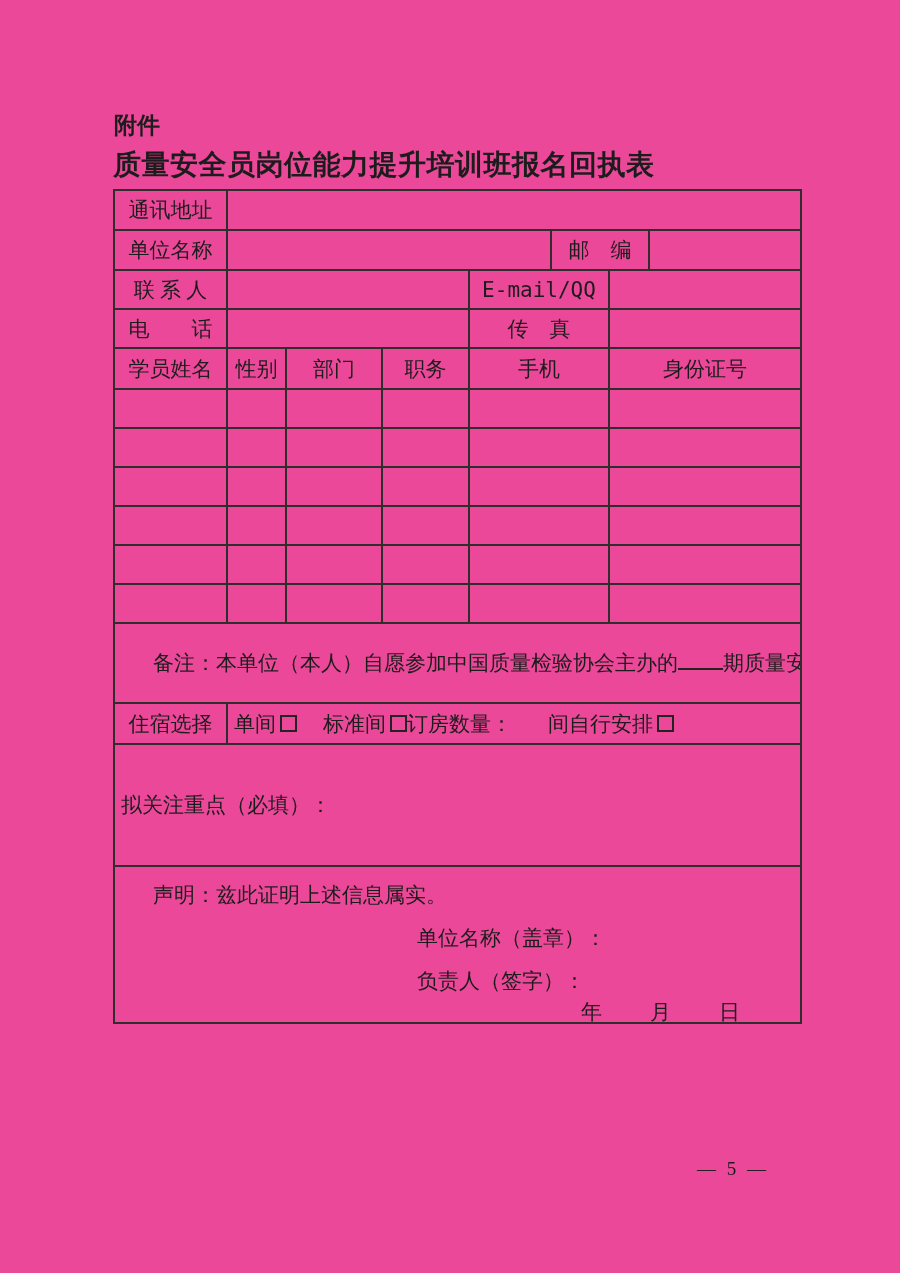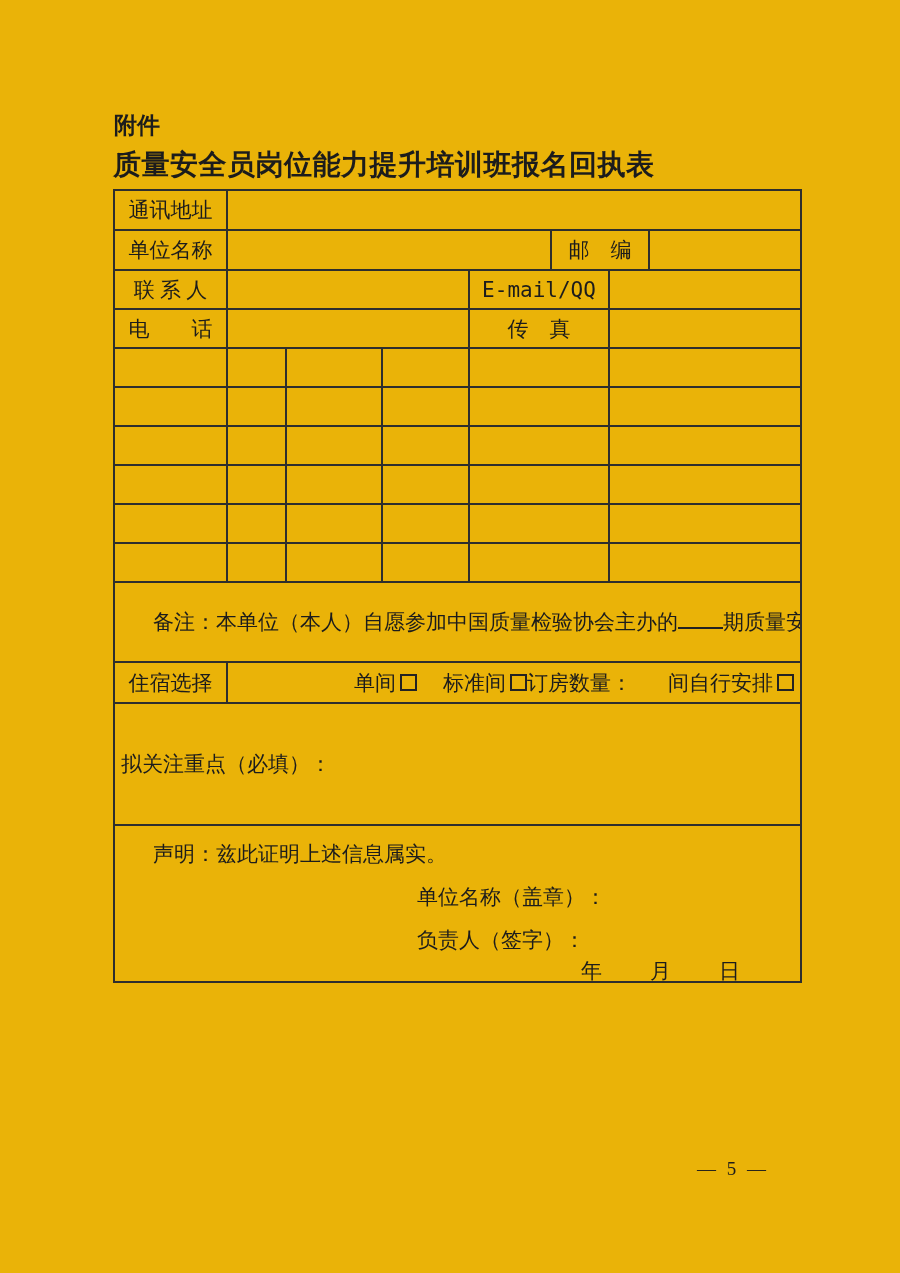--- a/index.html
+++ b/index.html
@@ -4,21 +4,21 @@
 <style>
   * { margin:0; padding:0; box-sizing:border-box; }
   html,body { width:900px; height:1273px; }
   body {
     font-family:"Liberation Serif", serif;
     color:#1c1c1c;
     background:#fdfdfc;
     position:relative;
     overflow:hidden;
   }
-  .page { position:absolute; inset:0; background:#eab308; }
+  .page { position:absolute; inset:0; background:#ec4899; }
 
   .attachment {
     position:absolute; left:114px; top:110px;
     font-size:23px; font-weight:bold;
     font-family:"Liberation Sans", sans-serif;
   }
   .doc-title {
     position:absolute; left:113px; top:146px; width:687px;
     text-align:left; font-size:28px; font-weight:bold;
     font-family:"Liberation Sans", sans-serif;
@@ -43,21 +43,21 @@
   tr.h41 td { height:41px; }
 
   td.remarks-cell { height:80px; vertical-align:top; padding:4px 6px; white-space:normal; }
   .remarks-p { text-indent:32px; line-height:36px; font-size:21px; }
   .blank-line {
     display:inline-block; width:45px; height:4px;
     border-bottom:2px solid #222; vertical-align:baseline;
   }
 
   td.accom-cell { padding:0 4px; }
-  .accom-row { display:flex; align-items:center;justify-content:flex-end; }
+  .accom-row { display:flex; align-items:center; }
   .accom-row .seg { display:inline-flex; align-items:center; }
   .cb {
     display:inline-block; width:17px; height:17px;
     border:2px solid #232323; margin-left:4px; background:transparent;
   }
   .ml26 { margin-left:26px; } .ml30 { }
   .ml36 { margin-left:36px; } .ml34 { }
 
   td.focus-cell { height:122px; vertical-align:top; padding:9px 5px; }
 
@@ -119,20 +119,28 @@
       <td colspan="2"></td>
     </tr>
 
     <tr class="h39">
       <td class="ctr">电　　话</td>
       <td colspan="3"></td>
       <td colspan="2" class="ctr">传　真</td>
       <td colspan="2"></td>
     </tr>
 
+    <tr class="h41">
+      <td class="ctr">学员姓名</td>
+      <td class="ctr">性别</td>
+      <td class="ctr">部门</td>
+      <td class="ctr">职务</td>
+      <td colspan="2" class="ctr">手机</td>
+      <td colspan="2" class="ctr">身份证号</td>
+    </tr>
 
     <tr class="h39">
       <td></td>
           <td></td>
           <td></td>
           <td></td>
           <td colspan="2"></td>
           <td colspan="2"></td>
     </tr>
     <tr class="h39">

